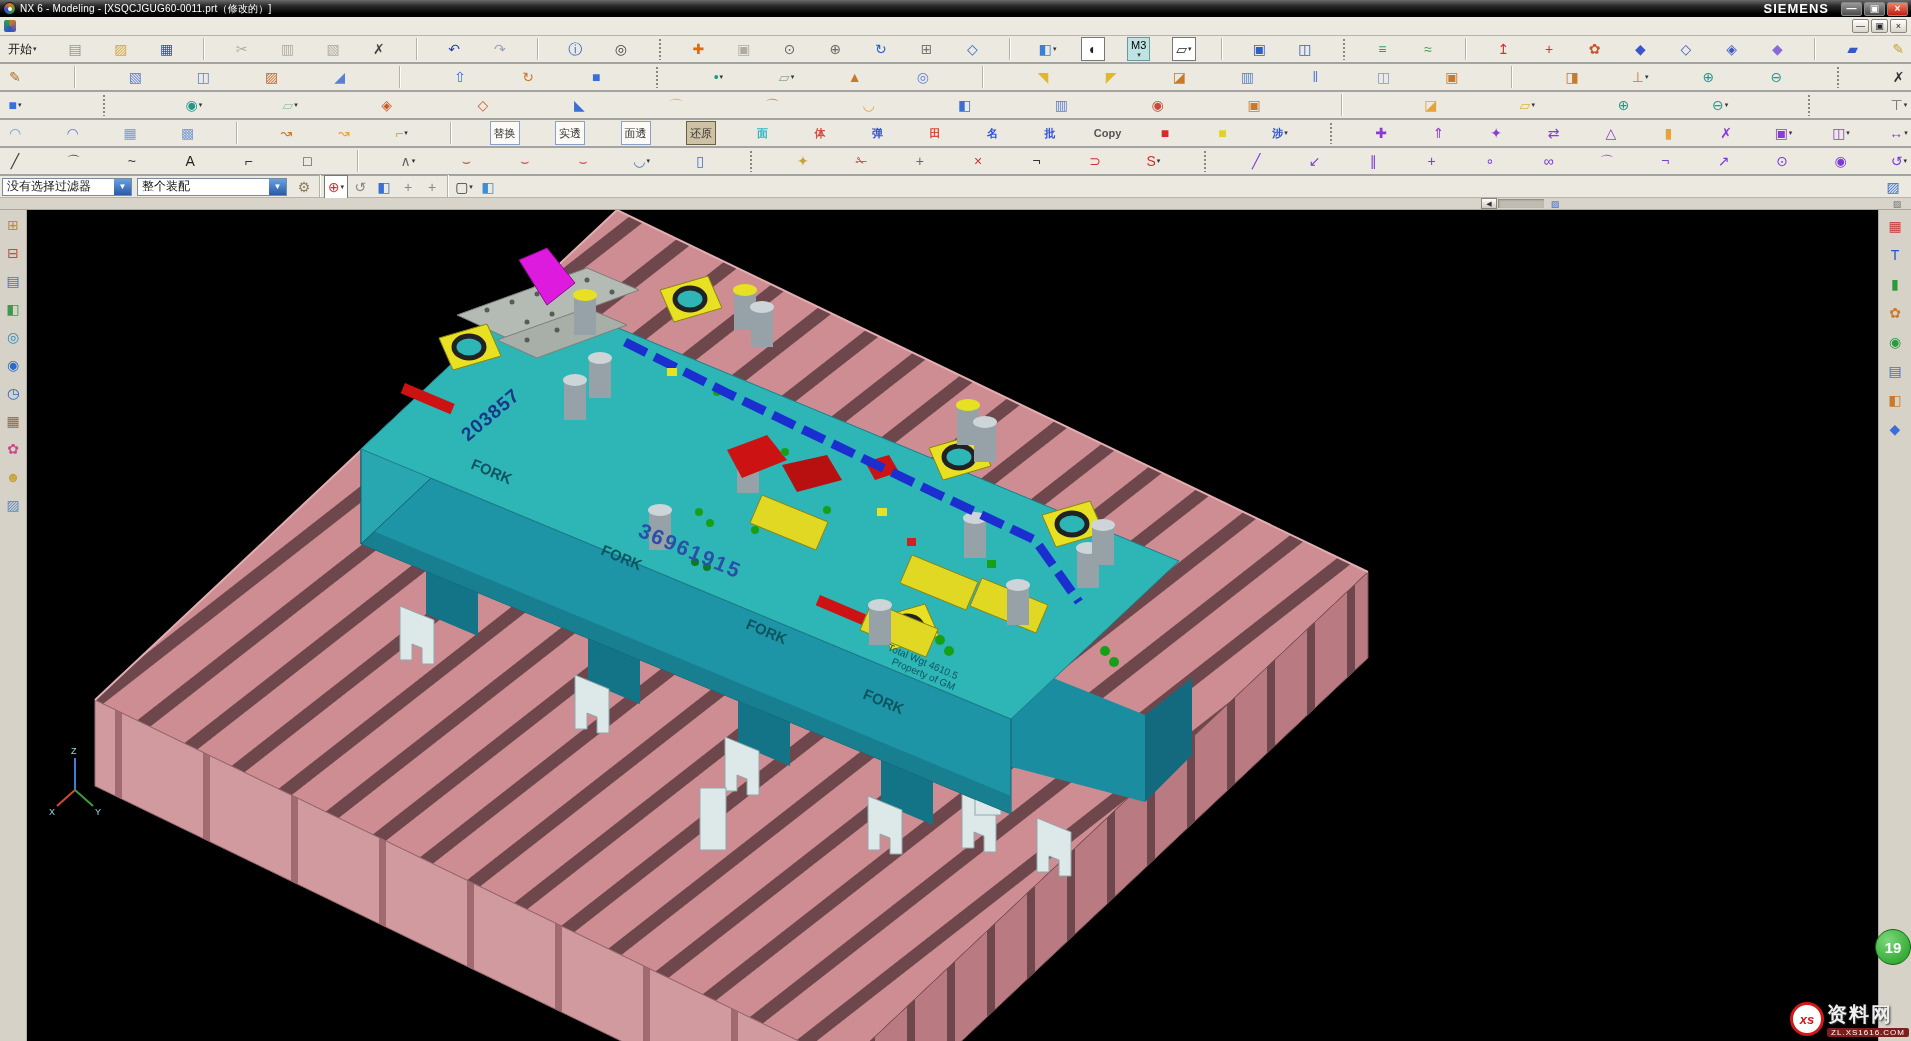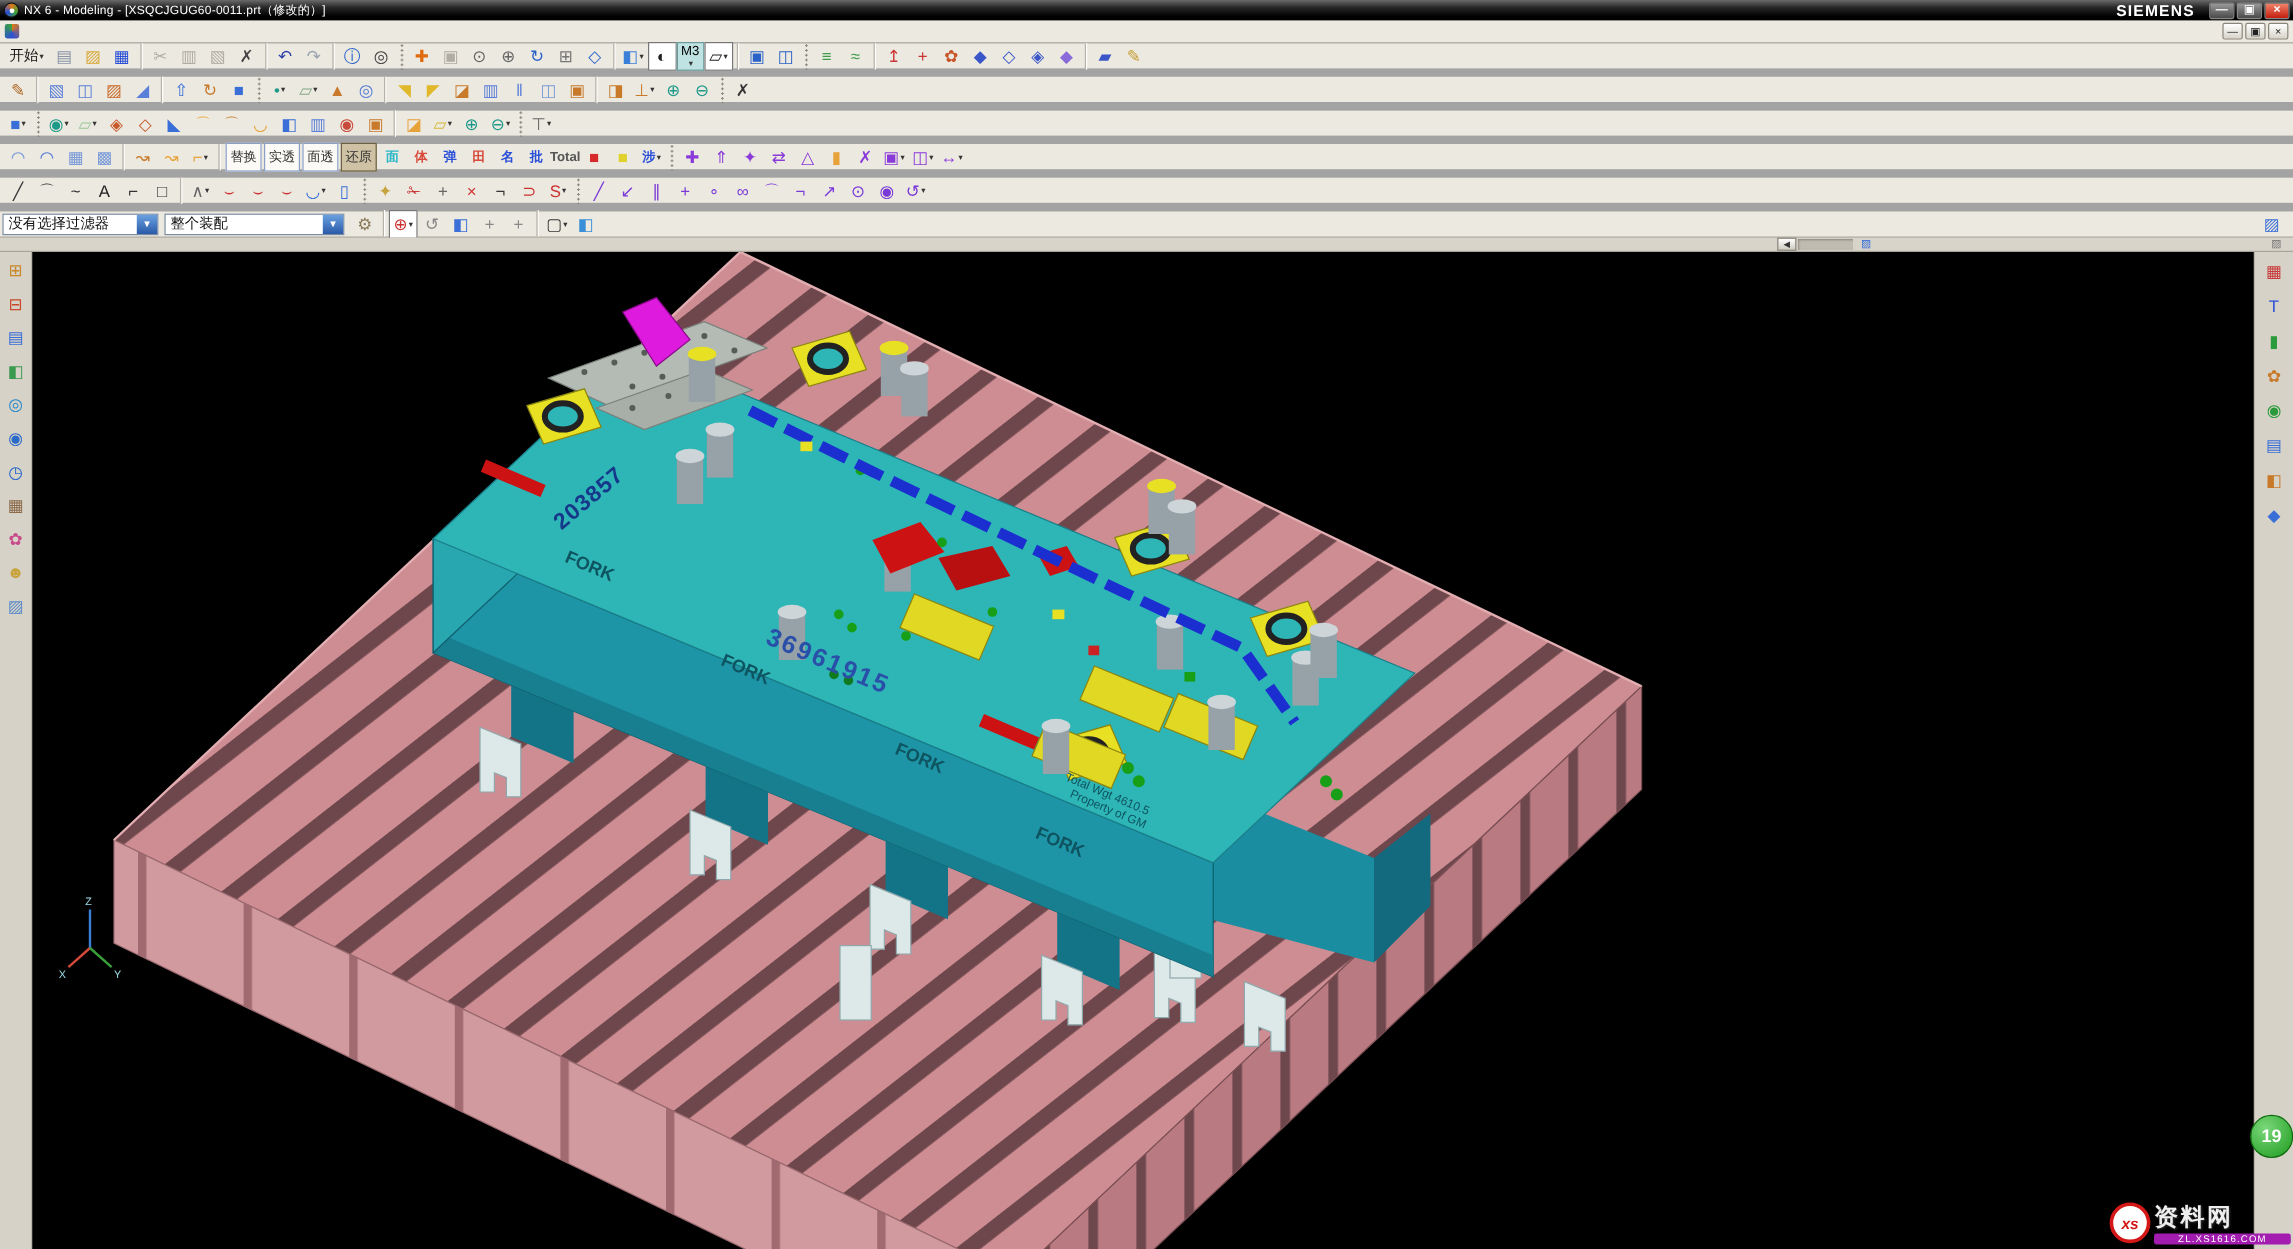--- a/index.html
+++ b/index.html
@@ -23,22 +23,22 @@
 
   
   .menubar { height:19px; background:#ece9e0; border-bottom:1px solid #b8b4aa;
     display:flex; align-items:center; padding-left:4px; }
   .menu-item { padding:1px 8px; color:#111; white-space:nowrap; }
   .mdi-btns { margin-left:auto; display:flex; margin-right:4px; }
   .mdibtn { width:17px; height:14px; border:1px solid #8a867c; background:linear-gradient(#fff,#d8d4ca);
     display:flex; align-items:center; justify-content:center; font-size:9px; color:#222; margin-left:2px; border-radius:2px; }
 
   
-  .tbrow { height:28px; background:#ece9e0; border-bottom:7px solid #a3a3a3;
-    display:flex; align-items:center; padding-left:3px; }
+  .tbrow { height:28px; background:#ece9e0; border-bottom:2px solid #a3a3a3;
+    display:flex; align-items:center; padding-left:3px;justify-content:space-between; }
   .tbi { width:24px; height:24px; display:flex; align-items:center; justify-content:center;
     position:relative; border:1px solid transparent; flex:0 0 auto; }
   .tbi .g { font-size:14px; line-height:1; }
   .tbi .lbl { font-size:11px; white-space:nowrap; }
   .tbi .dd { font-size:7px; color:#333; margin-left:1px; }
   .tbi.framed { border:1px solid #777; background:#fff; }
   .tbi.gray .g { color:#b0aca4 !important; }
   .tbi.txt { width:auto; padding:0 3px; background:#fbfaf6; border:1px solid #8aa0c8; margin:0 1px; }
   .tbi.txt .lbl { color:#333; font-size:11px; }
   .tbi.pressed { background:#cfc2a4; border:1px solid #6a5f42; }
@@ -80,21 +80,21 @@
   
   .badge27 { position:absolute; right:0px; bottom:76px; width:36px; height:36px; border-radius:50%;
     background:radial-gradient(circle at 35% 30%,#7ad87a,#1e9a1e); color:#fff; font-weight:bold; font-size:15px;
     display:flex; align-items:center; justify-content:center; z-index:6; border:1px solid #0c6a0c; }
   .watermark { position:absolute; right:2px; bottom:4px; display:flex; align-items:center; z-index:6; }
   .watermark .logo { width:34px; height:34px; border-radius:50%; background:#fff; border:3px solid #d41818;
     color:#d41818; font-weight:bold; font-style:italic; font-size:13px;
     display:flex; align-items:center; justify-content:center; }
   .watermark .wm-col { margin-left:3px; }
   .watermark .site { color:#eee; font-size:20px; font-weight:bold; text-shadow:1px 1px 2px #333; letter-spacing:2px; }
-  .watermark .url { background:#a21caf; color:#fff; font-size:8px; padding:0 20px; border-radius:2px;
+  .watermark .url { background:#7f1d1d; color:#fff; font-size:8px; padding:0 4px; border-radius:2px;
     letter-spacing:1px; text-align:center; }
 </style>
 </head>
 <body>
 
 <div class="titlebar">
   <span class="appicon"></span>
   <span class="ttl">NX 6 - Modeling - [XSQCJGUG60-0011.prt（修改的）]</span>
   <span class="brand">SIEMENS</span>
   <span id="win-controls" style="display: flex;">
@@ -433,21 +433,21 @@
     <div class="tbi" title="grid-cross-icon">
       <span class="lbl" style="color: rgb(216, 74, 58); font-weight: bold;">田</span>
     </div>
     <div class="tbi" title="name-char-icon">
       <span class="lbl" style="color: rgb(42, 79, 216); font-weight: bold;">名</span>
     </div>
     <div class="tbi" title="batch-char-icon">
       <span class="lbl" style="color: rgb(42, 79, 216); font-weight: bold;">批</span>
     </div>
     <div class="tbi" title="copy-mini-icon">
-      <span class="lbl" style="color: rgb(85, 85, 85); font-weight: bold;">Total</span>
+      <span class="lbl" style="color: rgb(85, 85, 85); font-weight: bold;">Copy</span>
     </div>
     <div class="tbi" title="red-cube-icon">
       <span class="g" style="color: rgb(216, 42, 42);">■</span>
     </div>
     <div class="tbi" title="yellow-cube-icon">
       <span class="g" style="color: rgb(224, 210, 42);">■</span>
     </div>
     <div class="tbi" title="wade-char-icon">
       <span class="lbl" style="color: rgb(42, 79, 216); font-weight: bold;">涉</span>
       <span class="dd">▾</span>

